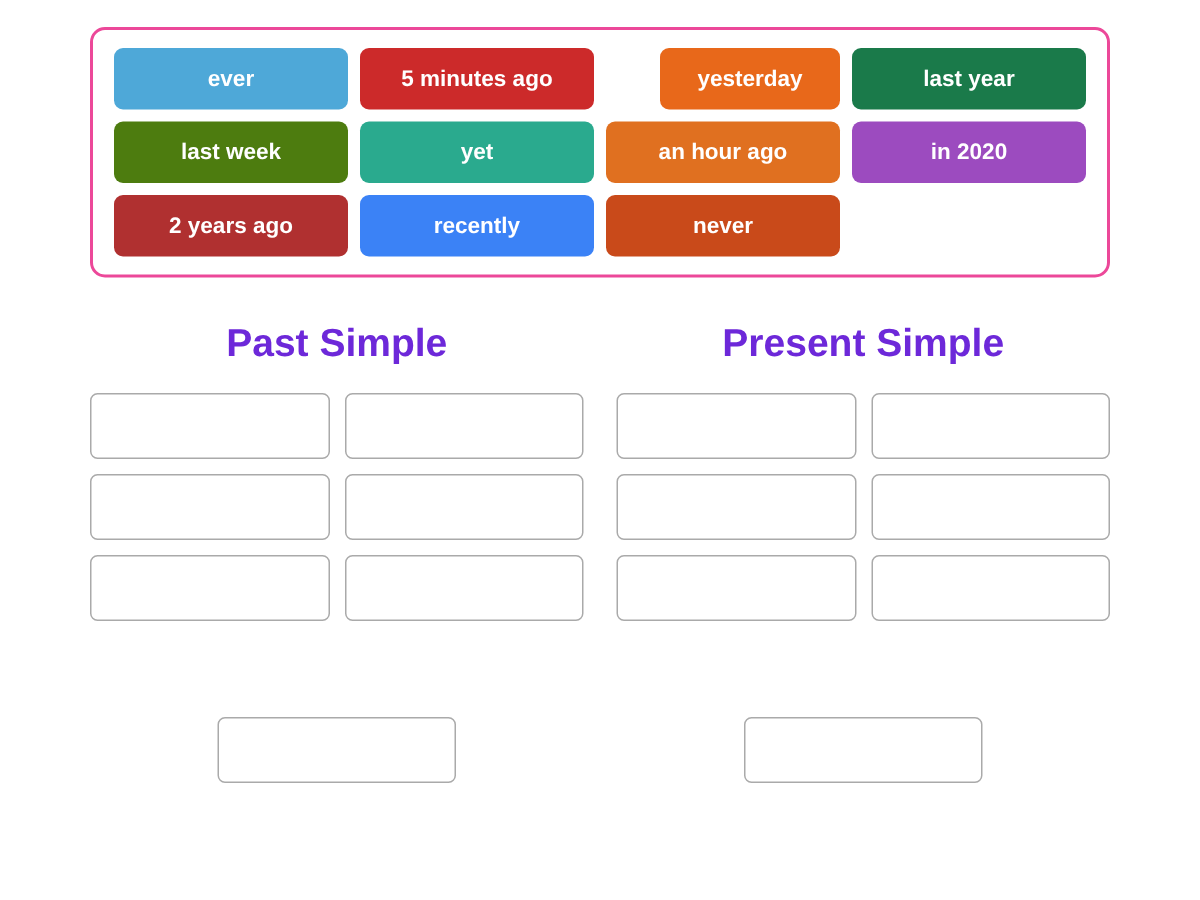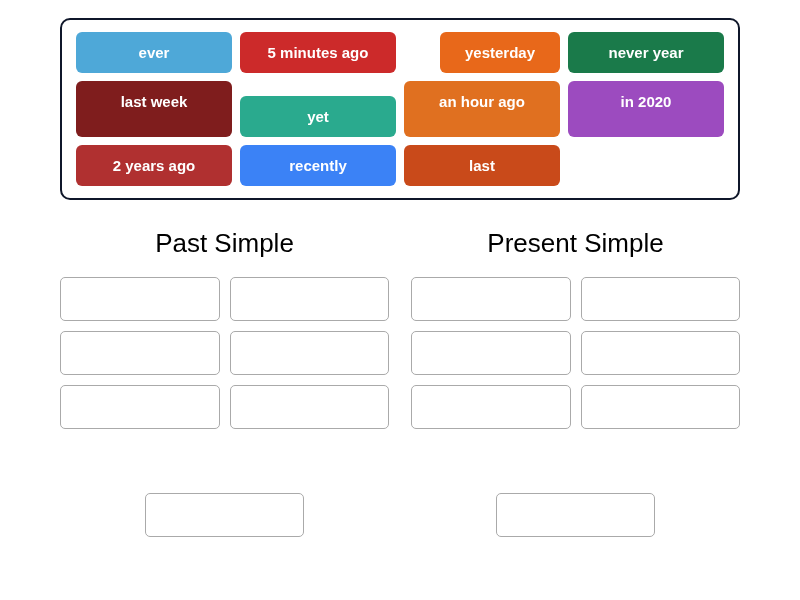--- a/index.html
+++ b/index.html
@@ -6,21 +6,21 @@
 
     body {
       font-family: Arial, sans-serif;
       background: #fff;
       width: 800px;
       height: 600px;
       overflow: hidden;
     }
 
     .top-panel {
-      border: 2px solid #0f172a;
+      border: 2px solid #ec4899;
       border-radius: 10px;
       margin: 18px 60px 0 60px;
       padding: 12px 14px;
       display: grid;
       grid-template-columns: repeat(4, 1fr);
       gap: 8px;
     }
 
     .word-chip {
       border-radius: 6px;
@@ -39,24 +39,24 @@
       padding: 0 60px;
       gap: 0;
     }
 
     .category {
       flex: 1;
     }
 
     .category-title {
       font-size: 26px;
-      font-weight: normal;
+      font-weight: bold;
       text-align: center;
       margin-bottom: 18px;
-      color: #000000;
+      color: #6d28d9;
     }
 
     .drop-grid {
       display: grid;
       gap: 10px;
     }
 
     .past-simple-grid {
       grid-template-columns: 1fr 1fr;
       grid-template-rows: repeat(4, 44px);
@@ -80,28 +80,28 @@
       margin: 0 10px;
     }
   </style>
 </head>
 <body>
 
 <div class="top-panel" id="chips-container">
 <div class="word-chip" style="background-color: rgb(78, 168, 216);">ever</div>
     <div class="word-chip" style="background-color: rgb(204, 42, 42);">5 minutes ago</div>
     <div class="word-chip" style="background-color: rgb(232, 104, 26); margin-left: 36px;">yesterday</div>
-    <div class="word-chip" style="background-color: rgb(26, 122, 74);">never year</div>
-    <div class="word-chip" style="background-color: #7f1d1d;">last week</div>
-    <div class="word-chip" style="background-color: rgb(42, 170, 142); margin-top: 15px;">yet</div>
+    <div class="word-chip" style="background-color: rgb(26, 122, 74);">last year</div>
+    <div class="word-chip" style="background-color: #4d7c0f;">last week</div>
+    <div class="word-chip" style="background-color: rgb(42, 170, 142);">yet</div>
     <div class="word-chip" style="background-color: rgb(224, 112, 32);">an hour ago</div>
     <div class="word-chip" style="background-color: rgb(156, 75, 191);">in 2020</div>
     <div class="word-chip" style="background-color: rgb(176, 48, 48);">2 years ago</div>
     <div class="word-chip" style="background-color: #3b82f6;">recently</div>
-    <div class="word-chip" style="background-color: rgb(201, 74, 26);">last</div>
+    <div class="word-chip" style="background-color: rgb(201, 74, 26);">never</div>
   </div>
 
 <div class="bottom">
   <div class="category">
     <div class="category-title">Past Simple</div>
     <div class="drop-grid past-simple-grid">
       <div class="drop-box"></div>
       <div class="drop-box"></div>
       <div class="drop-box"></div>
       <div class="drop-box"></div>

